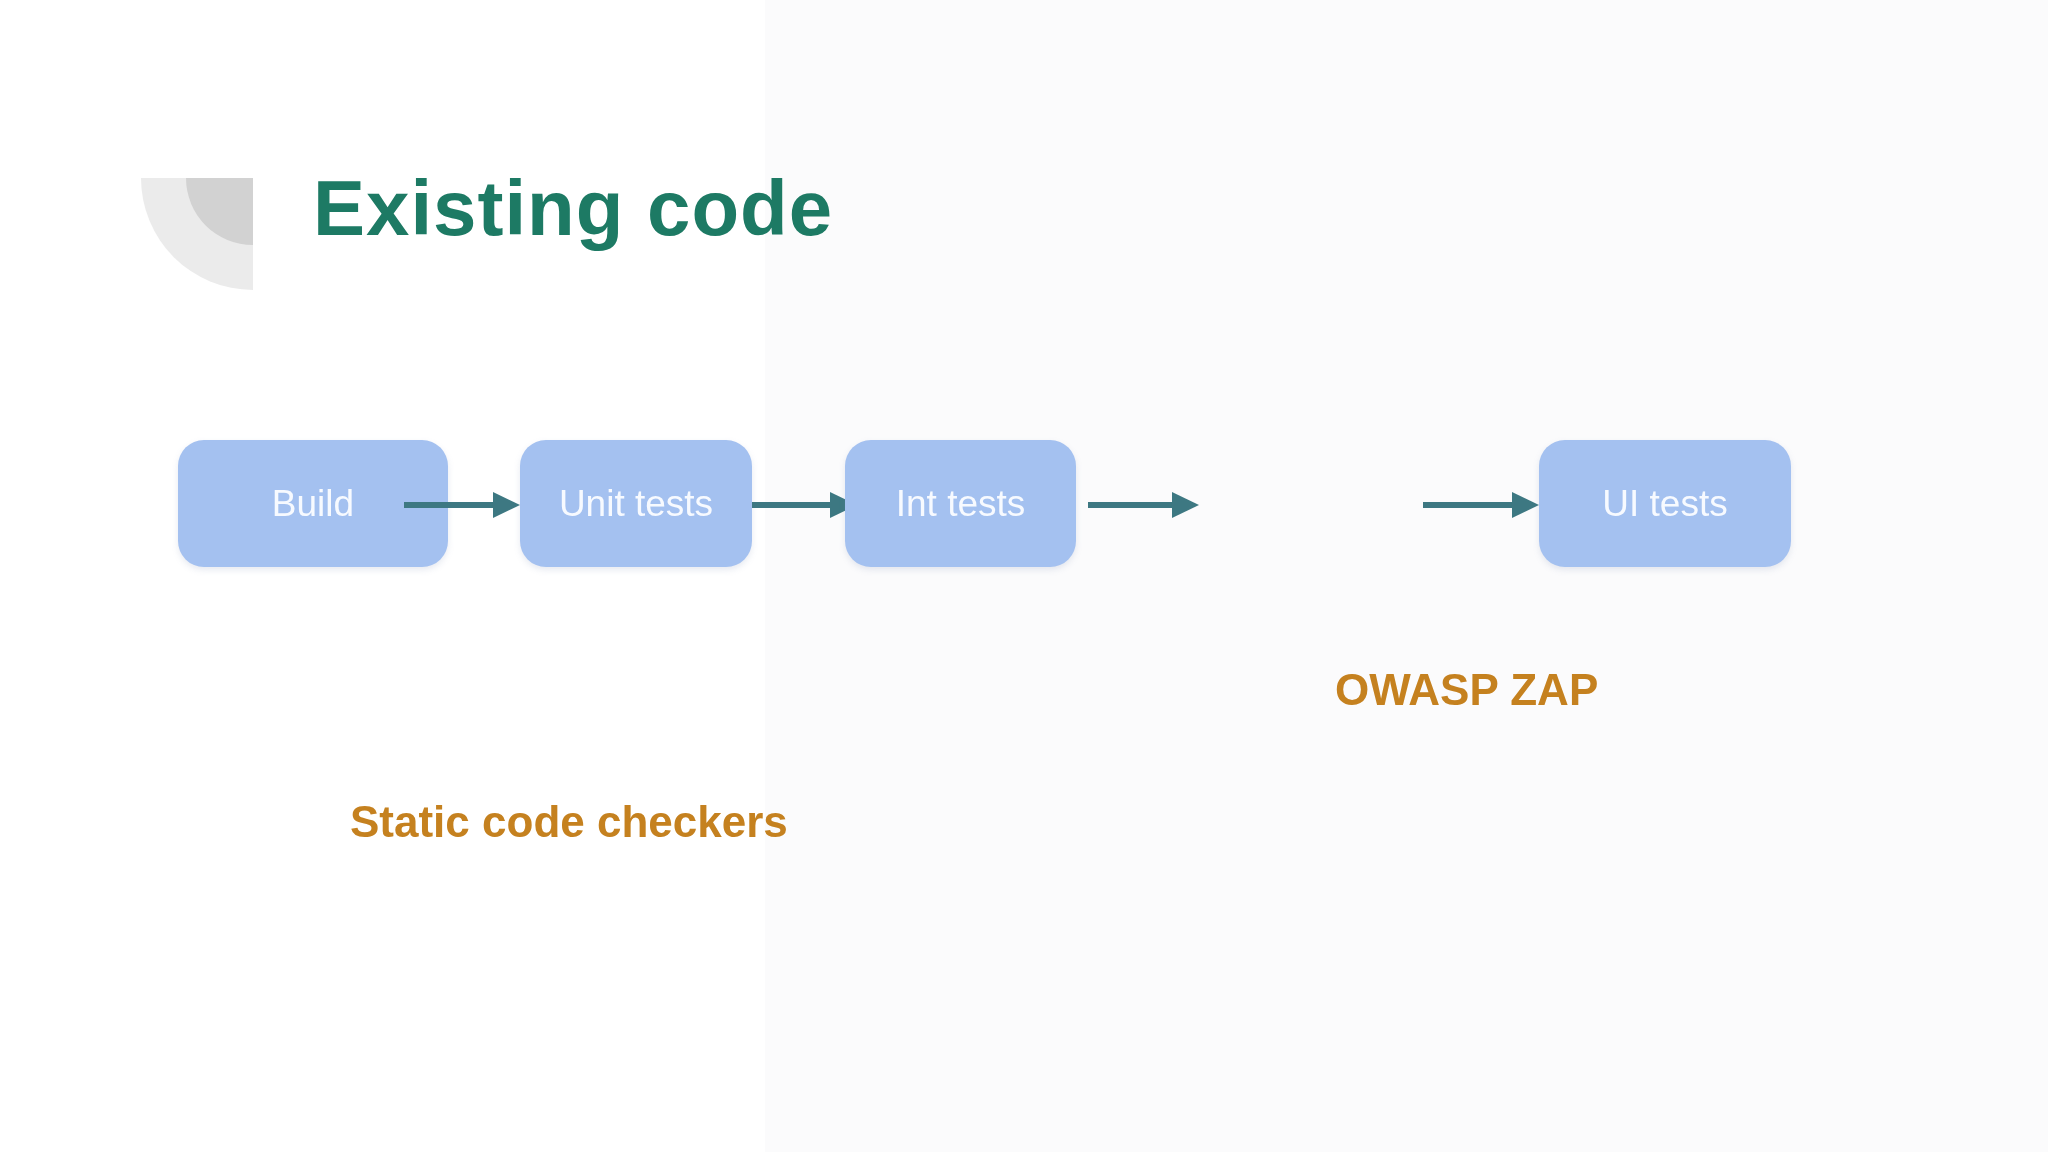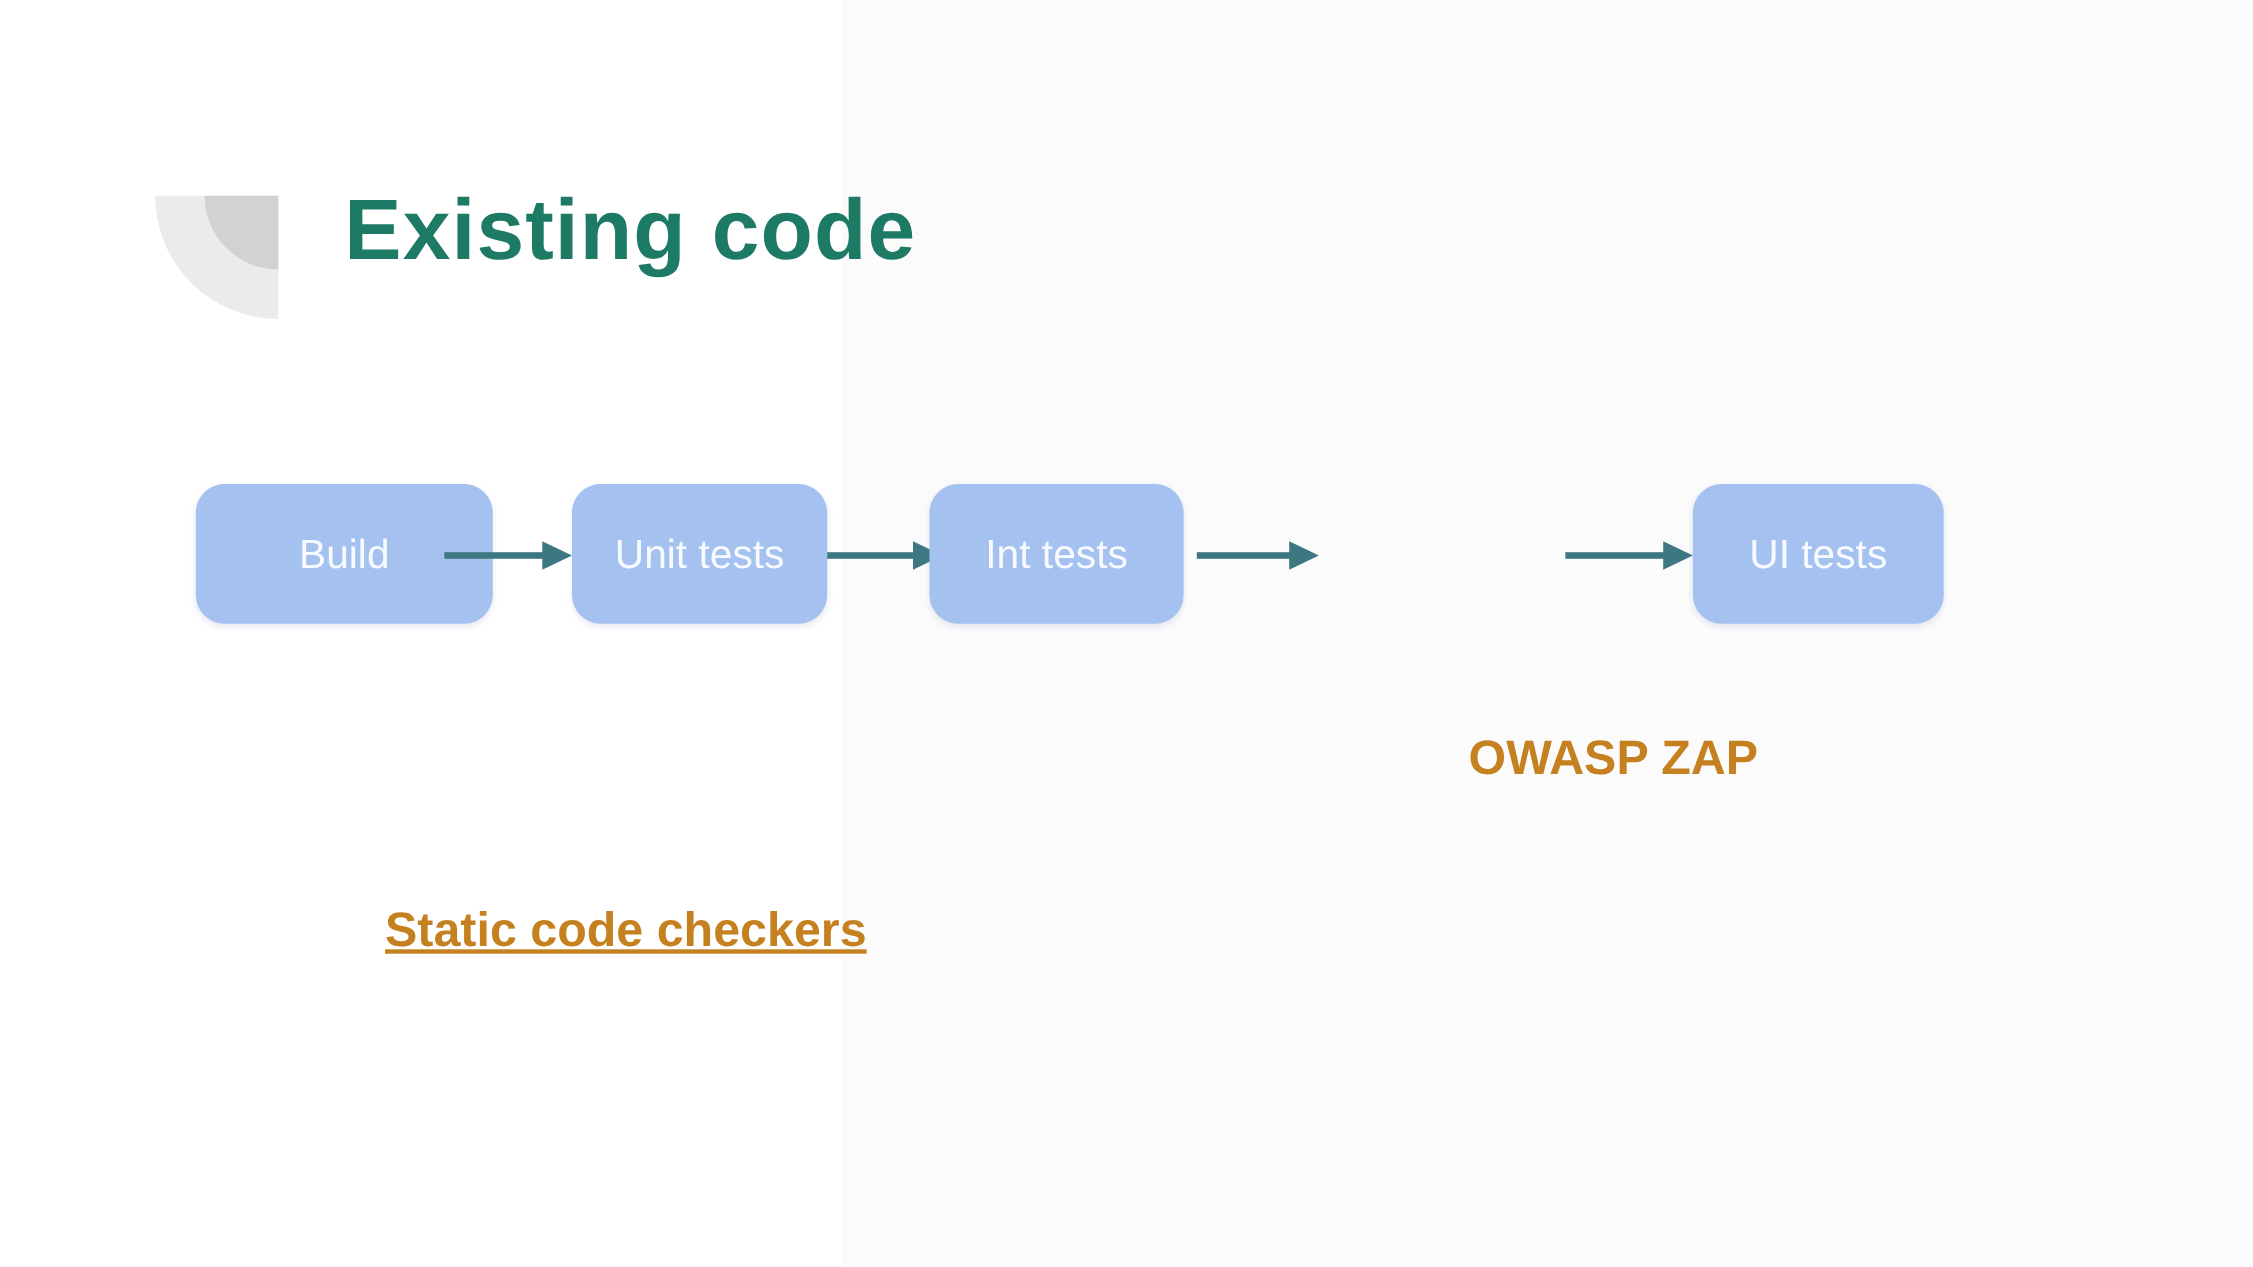--- a/index.html
+++ b/index.html
@@ -70,21 +70,21 @@
     display: flex;
     align-items: center;
     justify-content: center;
     white-space: nowrap;
     box-shadow: 0 3px 6px rgba(120, 140, 180, 0.18);
   }
   .step-1 { left: 178px;  width: 270px; }
   .step-2 { left: 520px;  width: 232px; }
   .step-3 { left: 845px;  width: 231px; text-align: right; }
   .step-4 { left: 1199px; width: 224px; }
-  .step-5 { left: 1539px; width: 228px; border-radius: 26px; }
+  .step-5 { left: 1539px; width: 252px; border-radius: 26px; }
 
   .arrow { position: absolute; top: 492px; height: 26px; }
   .arrow-1 { left: 404px;  width: 116px; }
   .arrow-2 { left: 752px;  width: 105px; }
   .arrow-3 { left: 1088px; width: 111px; }
   .arrow-4 { left: 1423px; width: 116px; }
   .arrow .shaft {
     position: absolute;
     left: 0; top: 10px;
     width: calc(100% - 22px);
@@ -102,21 +102,21 @@
 
   .note {
     position: absolute;
     font-weight: bold;
     font-size: 44px;
     line-height: 1;
     color: var(--annotation-color);
     white-space: nowrap;
   }
   .note-1 { left: 358px;  top: 646px; }
-  .note-2 { left: 350px;  top: 824px; text-decoration: underline; }
+  .note-2 { left: 350px;  top: 800px; }
   .note-3 { left: 1335px; top: 668px; }
 </style>
 </head>
 <body>
 
 <div class="stage">
 
   <div class="bg-tint"></div>
 
   <div class="decor">

